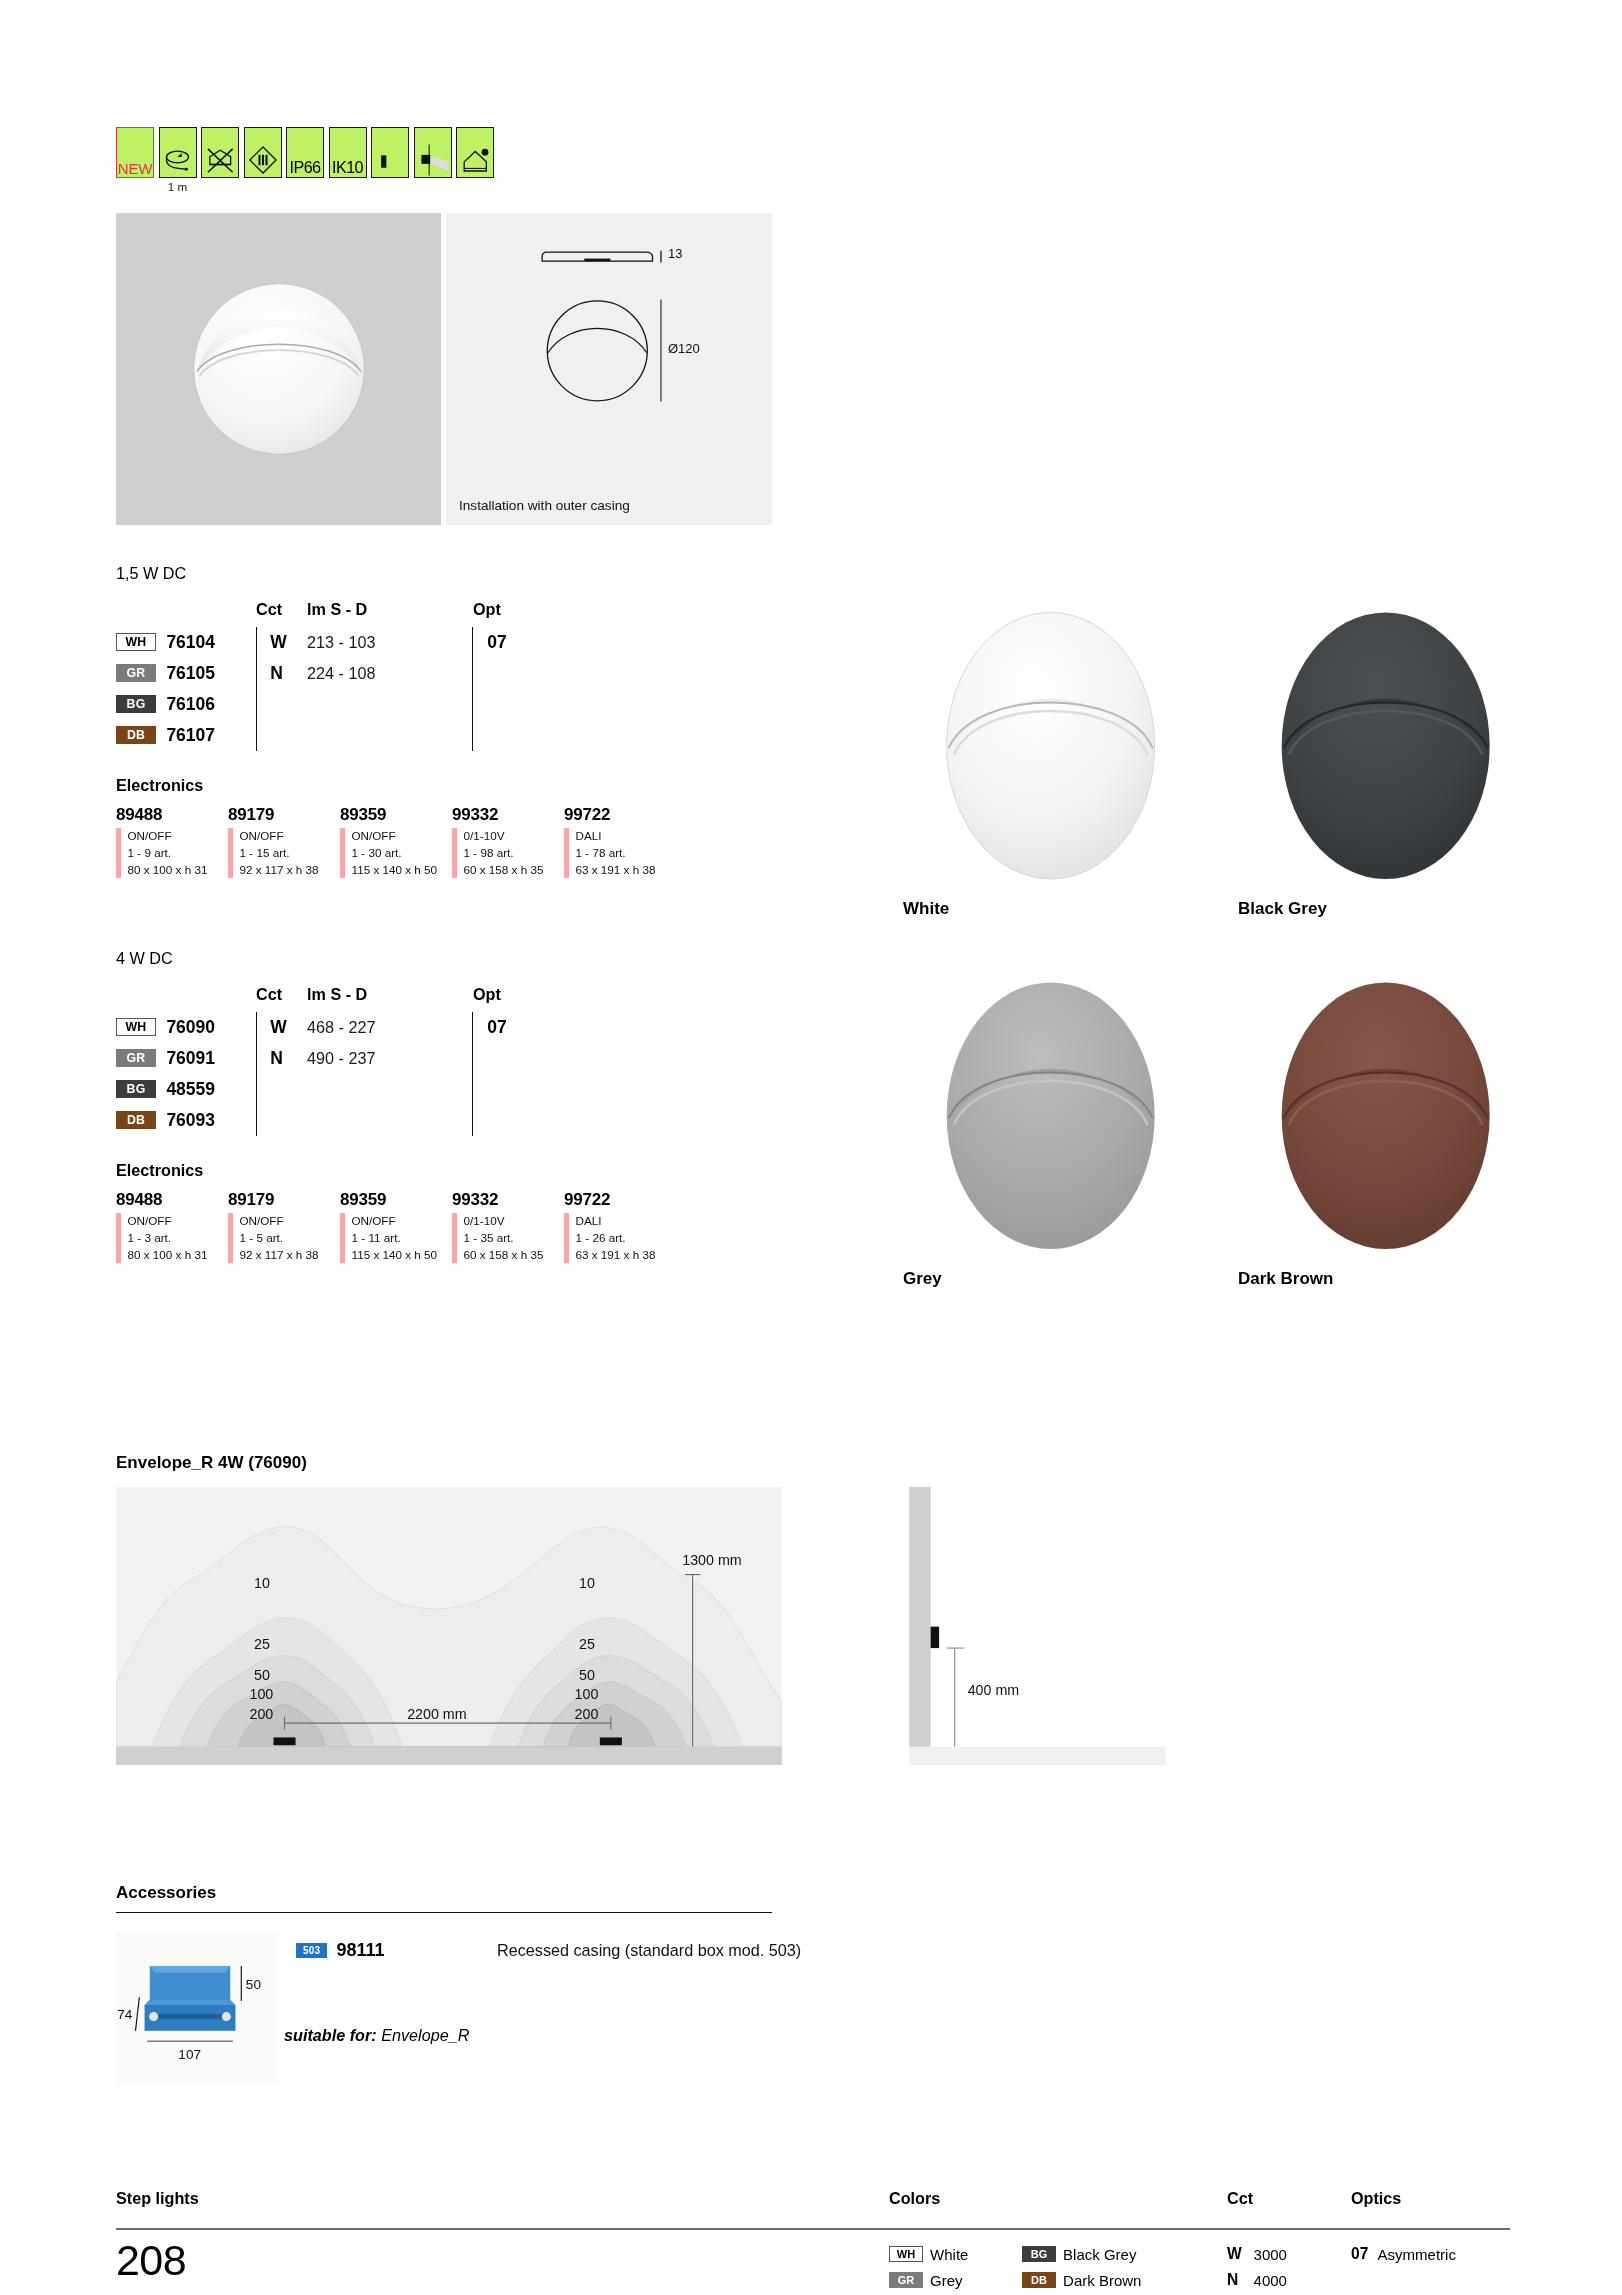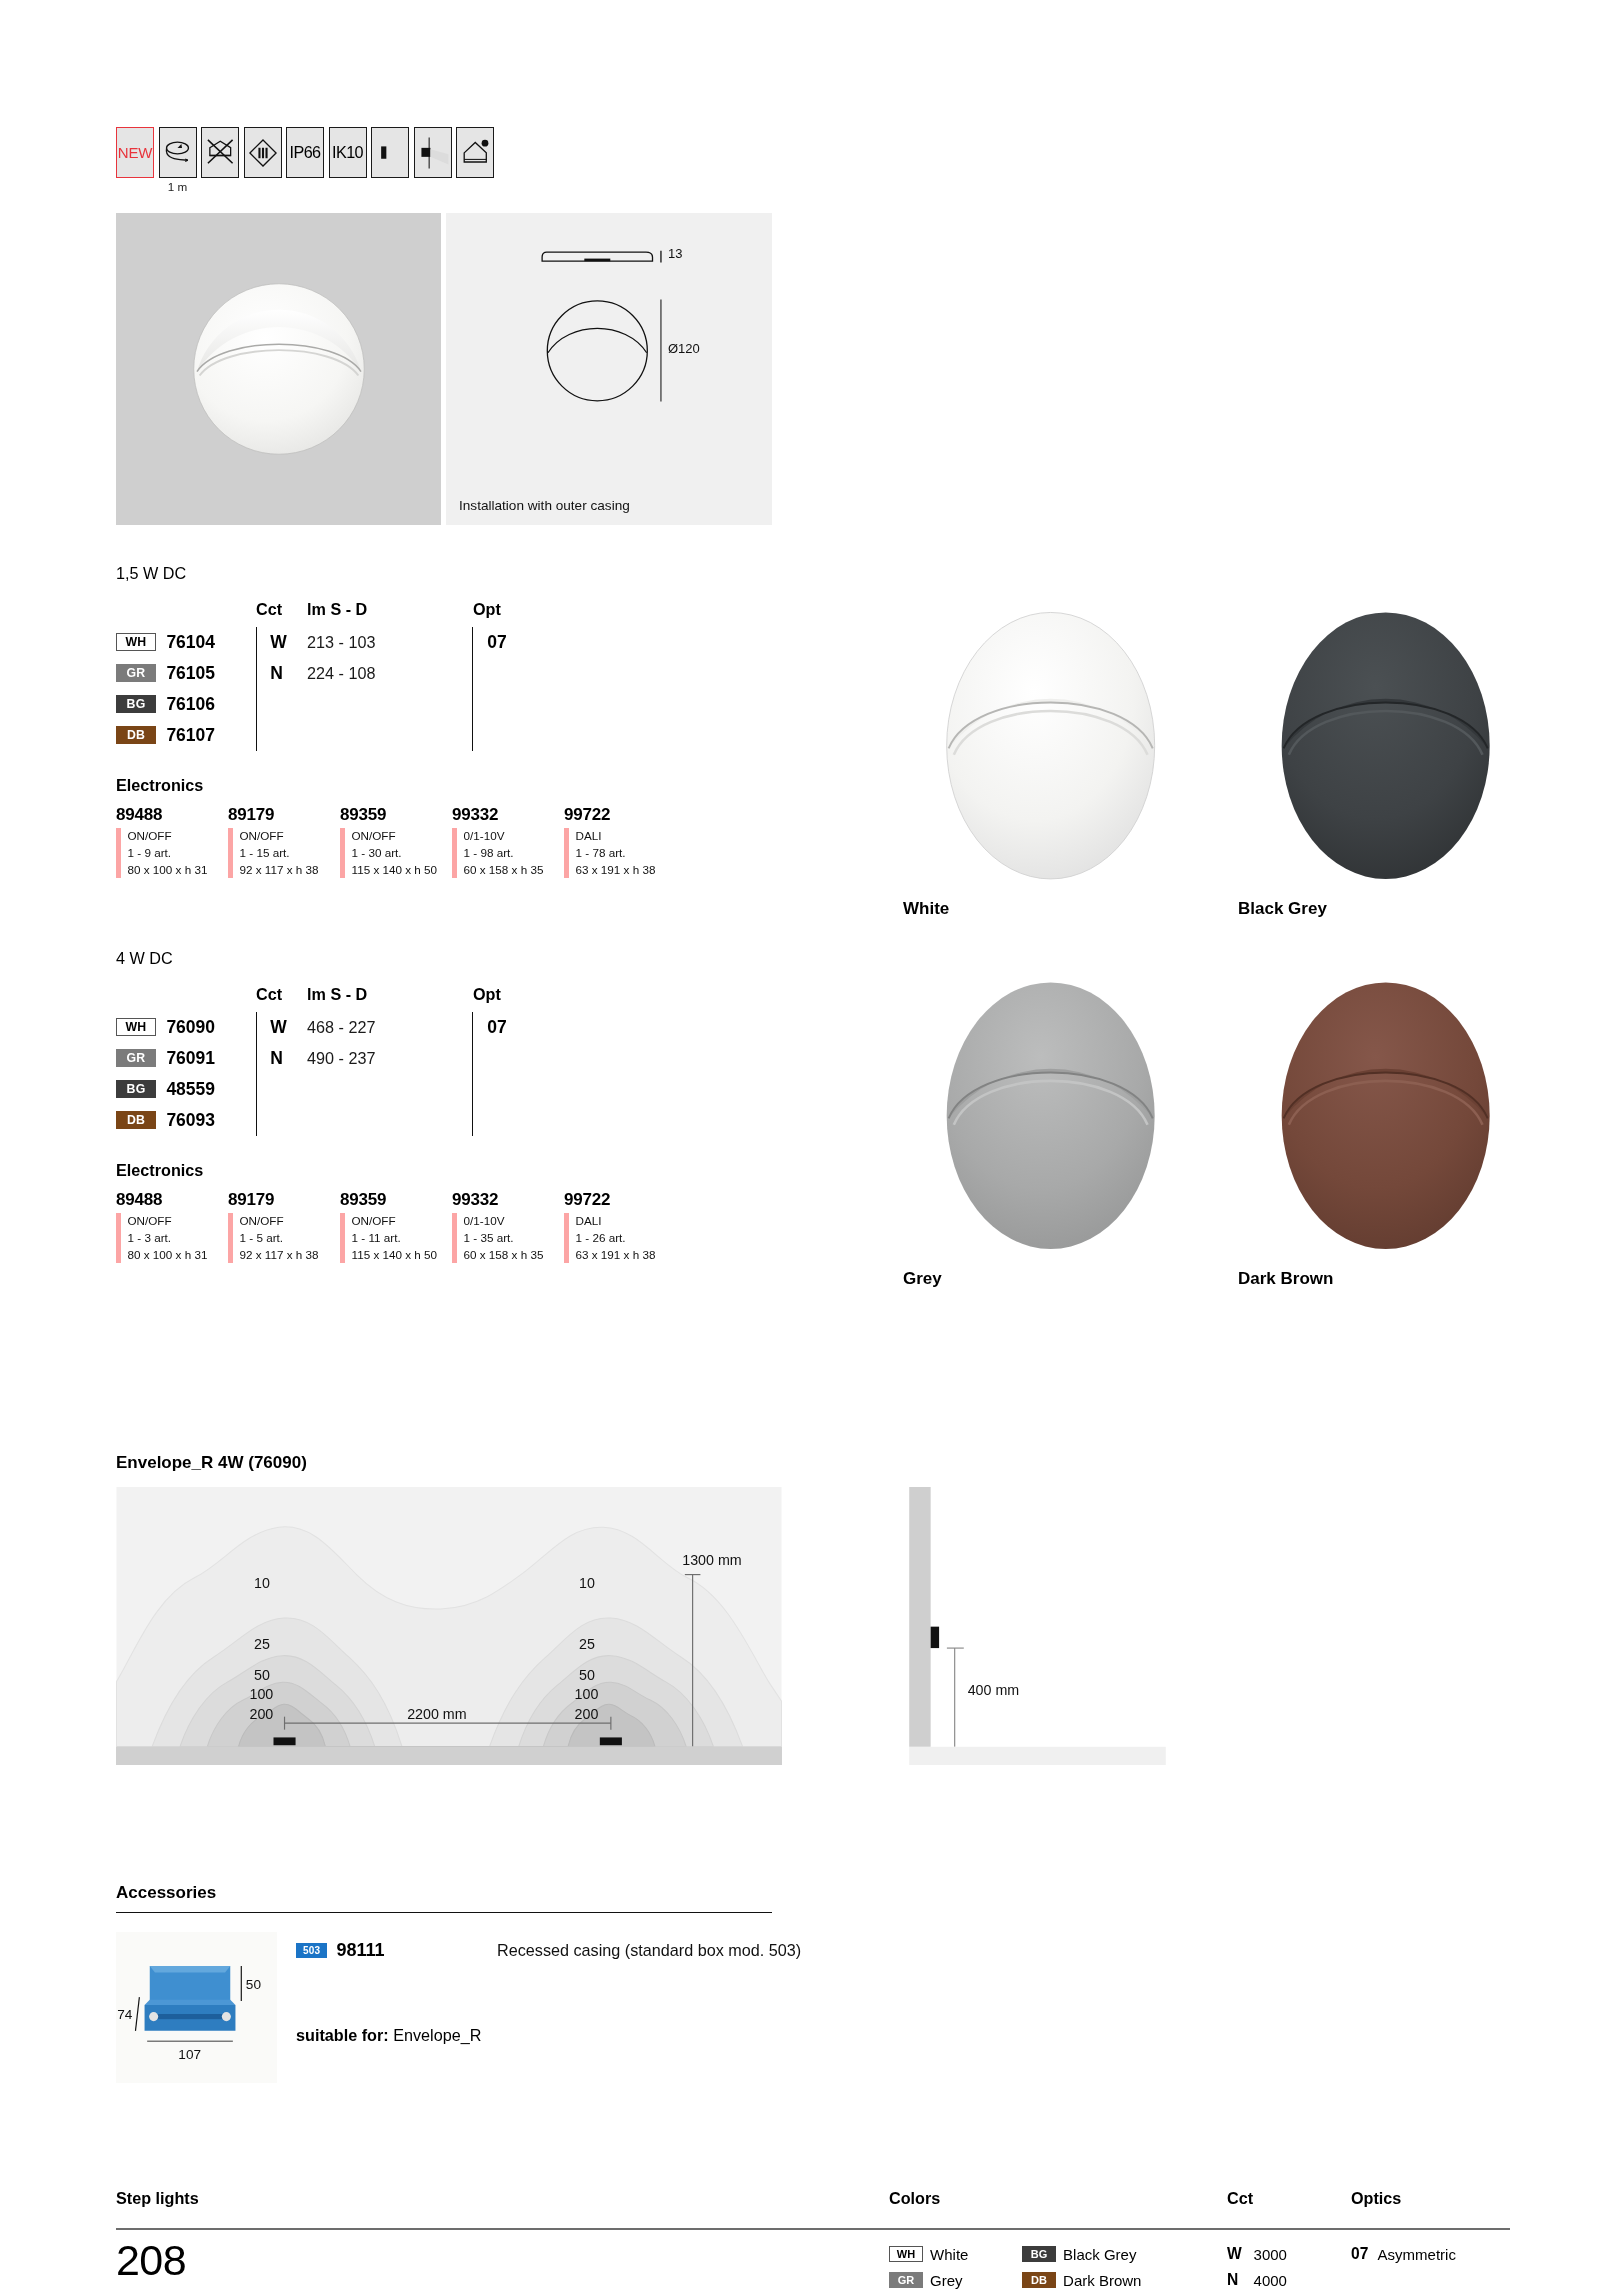--- a/index.html
+++ b/index.html
@@ -14,22 +14,22 @@
 
   
   .header { position: absolute; left: 116px; top: 77px; width: 656px; }
   .header .title { font-size: 22px; letter-spacing: 0.1px; white-space: nowrap; }
   .header .title b { font-weight: 700; }
   .header .title span.norm { font-weight: 400; }
   .header .rule { margin-top: 6.5px; border-top: 1.9px solid #111; width: 650px; }
 
   
   .iconrow { position: absolute; left: 116px; top: 127px; display: flex; align-items: flex-start; gap: 4.5px; }
-  .ibox { width: 38px; height: 51px; border: 1.6px solid #1a1a1a; background: #e5e5e5;
-          display: flex; align-items: center; justify-content: center; position: relative; }
+  .ibox { width: 38px; height: 51px; border: 1.6px solid #1a1a1a; background: #bef264;
+          display: flex; align-items: flex-end; justify-content: center; position: relative; }
   .ibox.new { border-color: #e8343c; }
   .ibox.new span { color: #e8343c; font-size: 15px; font-weight: 400; letter-spacing: -0.2px;}
   .ibox .txt { font-size: 16.2px; font-weight: 400; letter-spacing: -0.6px; }
   .cablewrap { position: relative; }
   .cablecap { position: absolute; left: 0; top: 53px; width: 38px; text-align: center;
               font-size: 11.7px; color: #222; }
 
   
   .photoBox { position: absolute; left: 116px; top: 213px; width: 325px; height: 312px; background: #cfcfcf; }
   .lampPhoto { position: absolute; left: 50%; top: 50%; transform: translate(-50%,-50%); width: 177px; height: 177px; }
@@ -81,21 +81,21 @@
   
   .accTitle { position: absolute; left: 116px; top: 1883px; font-size: 17px; font-weight: 700; }
   .accRule { position: absolute; left: 116px; top: 1912px; width: 656px; border-top: 1.9px solid #111; }
   .accImgBox { position: absolute; left: 116px; top: 1932px; width: 161px; height: 151px; background: #fafaf8; }
   .accInfo { position: absolute; left: 296px; top: 1940px; }
   .accCodeRow { display: flex; align-items: center; gap: 9px; }
   .badge503 { background: #1b74c6; color: #fff; font-size: 10px; font-weight: 700;
               padding: 1.9px 7.1px; letter-spacing: 0.2px; }
   .accCode { font-size: 18px; font-weight: 700; }
   .accDesc { position: absolute; left: 497px; top: 1940px; font-size: 16.2px; line-height: 1.33; color: #111; }
-  .accSuit { position: absolute; left: 296px; top: 2026px; font-size: 16.2px; }
+  .accSuit { position: absolute; left: 284px; top: 2026px; font-size: 16.2px; font-style: italic; }
   .accSuit b { font-weight: 700; }
 
   
   .footRule { position: absolute; left: 116px; top: 2228px; width: 1394px; border-top: 2.6px solid #6d6d6d; }
   .footLabel { position: absolute; font-size: 16.2px; font-weight: 700; }
   .pageNum { position: absolute; left: 116px; top: 2236px; font-size: 43px; font-weight: 400; letter-spacing: -0.6px; }
   .legendCol { position: absolute; font-size: 15px; }
   .legRow { display: flex; align-items: center; gap: 7.1px; height: 26px; }
   .legSw { width: 34px; height: 16.2px; display: flex; align-items: center; justify-content: center;
            font-size: 11px; font-weight: 700; color: #fff; }

